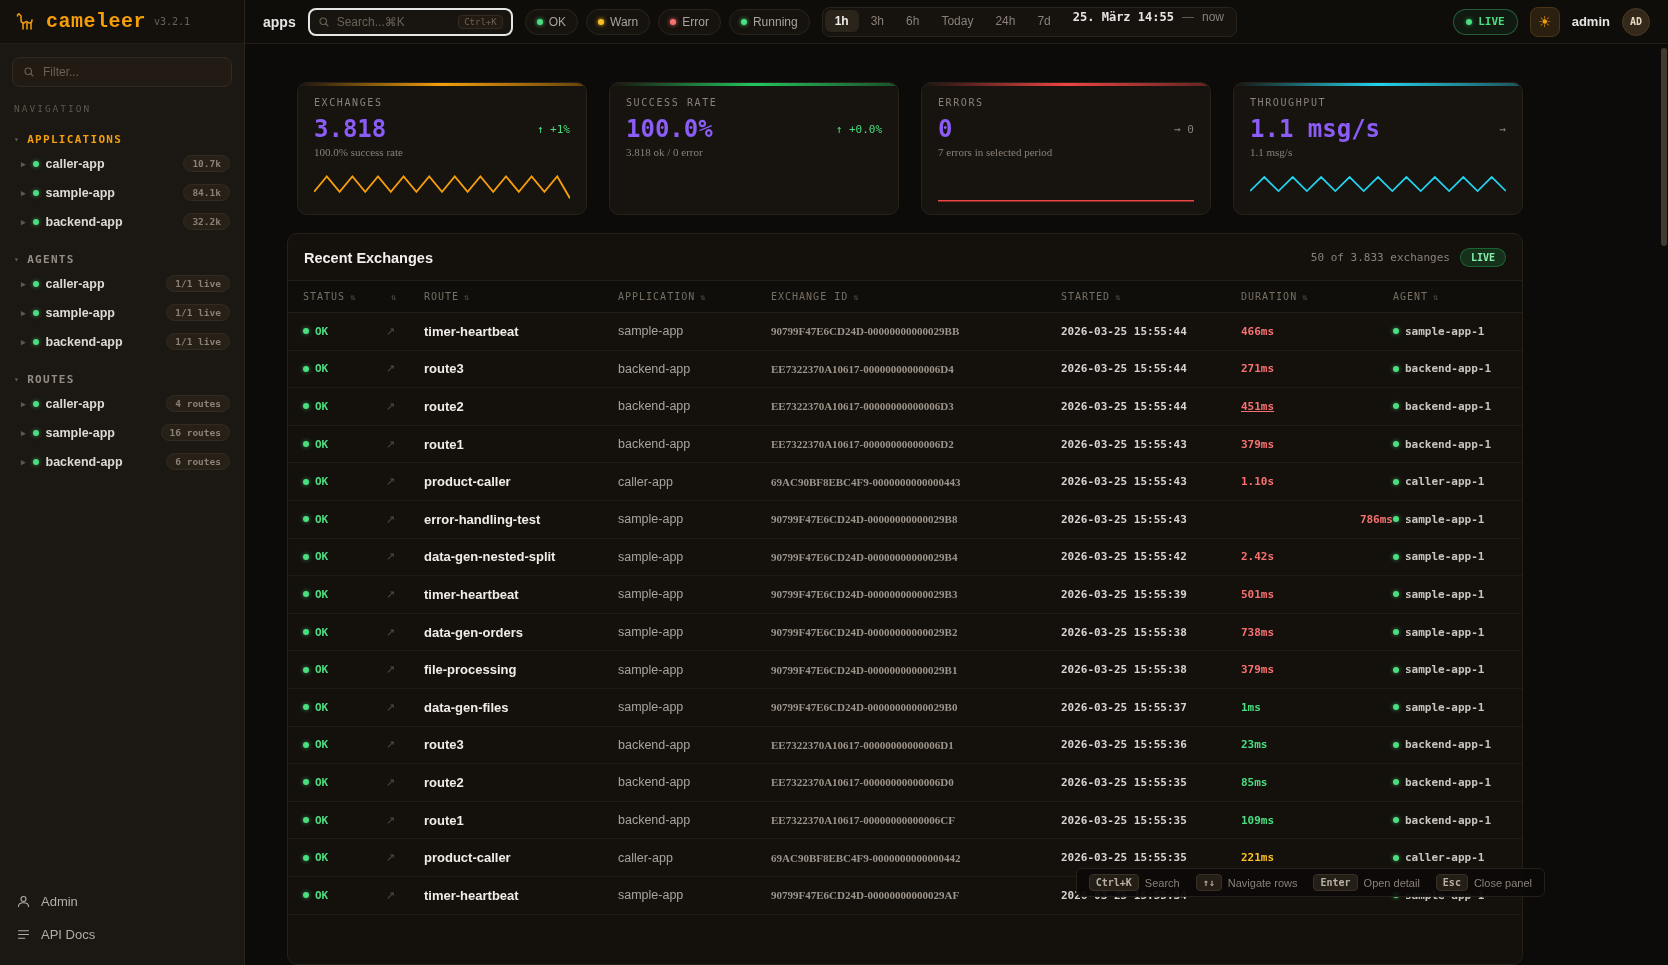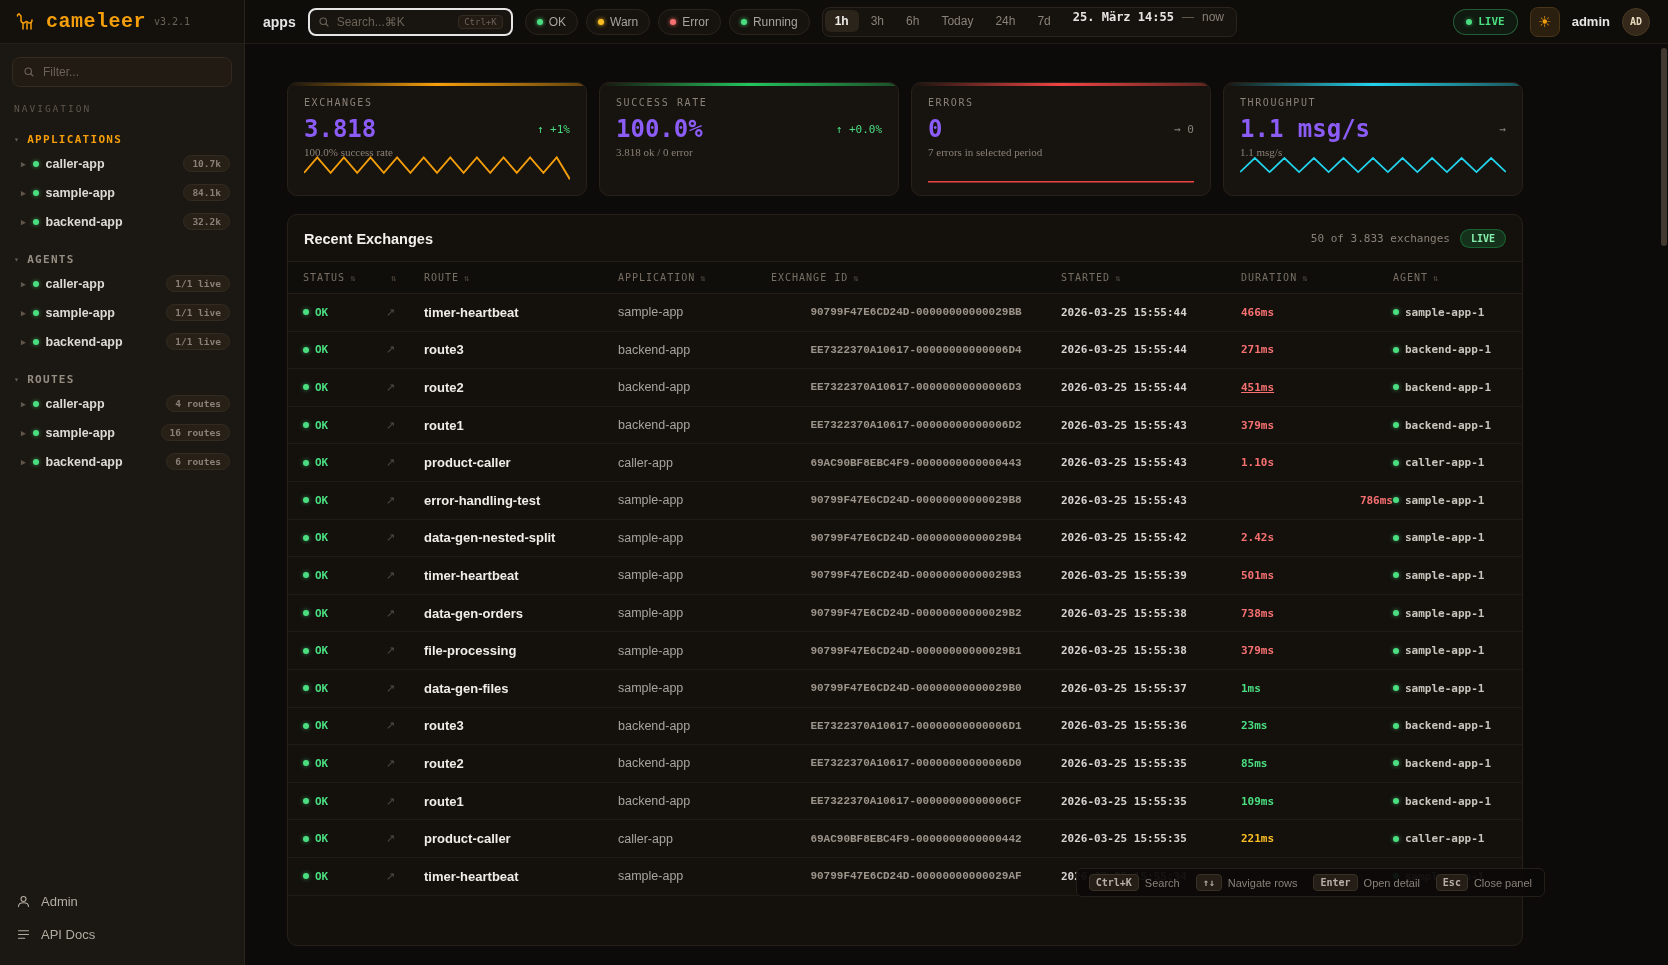--- a/index.html
+++ b/index.html
@@ -52,21 +52,21 @@
   .now { color:#8a8178; font-size:12px; padding:0 8px; cursor:pointer; }
   .top-right { margin-left:auto; display:flex; align-items:center; gap:12px; }
   .live-pill { border:1px solid rgba(74,222,128,.35); background:rgba(34,197,94,.08); color:#4ade80; border-radius:13px; height:26px; display:flex; align-items:center; gap:6px; padding:0 12px; font-family:"DejaVu Sans Mono", monospace; font-size:11px; font-weight:bold; cursor:pointer; }
   .sun-btn { width:30px; height:30px; border-radius:8px; background:#2b1f10; border:1px solid #4a3517; color:#f59e0b; display:flex; align-items:center; justify-content:center; font-size:15px; cursor:pointer; }
   .user { font-size:13px; font-weight:600; color:#e7e5e4; }
   .avatar { width:28px; height:28px; border-radius:50%; background:#33281a; border:1px solid #4a3a22; color:#e7d9bd; display:flex; align-items:center; justify-content:center; font-size:10px; font-weight:bold; font-family:"DejaVu Sans Mono", monospace; cursor:pointer; }
 
   
   .main { flex:1; position:relative; padding:38px 0 0 42px; overflow:hidden; }
   .stats-row { display:flex; gap:12px; width:1236px; }
-  .stat-card { flex:1; height:114px; background:#17130e; border:1px solid #282118; border-radius:10px; padding:14px 16px 12px; position:relative; overflow:hidden; cursor:pointer; }
+  .stat-card { flex:1; height:133px; background:#17130e; border:1px solid #282118; border-radius:10px; padding:14px 16px 12px; position:relative; overflow:hidden; cursor:pointer;margin-left:10px; }
   .stat-accent { position:absolute; top:0; left:0; right:0; height:3px; }
   .stat-label { font-family:"DejaVu Sans Mono", monospace; font-size:10px; letter-spacing:1.6px; color:#8a8178; }
   .stat-value-row { display:flex; align-items:center; justify-content:space-between; margin-top:7px; }
   .stat-value { font-family:"DejaVu Sans Mono", monospace; font-weight:bold; font-size:24px; color:#8b5cf6; white-space:nowrap; }
   .stat-delta { font-family:"DejaVu Sans Mono", monospace; font-size:11px; padding-left:6px; white-space:nowrap; }
   .stat-sub { font-size:11px; color:#8a8178; margin-top:3px;font-family:Liberation Serif, serif; }
   .spark { position:absolute; left:16px; right:16px; bottom:11px; height:37px; width:calc(100% - 32px); }
 
   .panel { width:1236px; height:732px; margin-top:18px; background:#14110d; border:1px solid #262019; border-radius:10px; overflow:hidden; }
   .panel-head { display:flex; align-items:center; gap:10px; padding:14px 16px 13px; }
@@ -75,21 +75,21 @@
   .live-chip { background:rgba(34,197,94,.18); color:#86efac; border:1px solid rgba(34,197,94,.35); font-family:"DejaVu Sans Mono", monospace; font-size:10px; font-weight:bold; padding:3px 10px; border-radius:10px; }
   .thead, .row { display:grid; grid-template-columns:83px 38px 194px 153px 290px 180px 152px 1fr; align-items:center; padding-left:15px; }
   .thead { height:33px; background:#100e0a; border-top:1px solid #221d16; border-bottom:1px solid #221d16; }
   .th { font-family:"DejaVu Sans Mono", monospace; font-size:10px; letter-spacing:1px; color:#776f64; display:flex; gap:5px; align-items:center; cursor:pointer; }
   .sort { color:#4f483f; font-size:9px; }
   .row { height:37.6px; border-bottom:1px solid #1e1a14; cursor:pointer; }
   .status-cell { display:flex; gap:6px; align-items:center; font-family:"DejaVu Sans Mono", monospace; font-size:11px; font-weight:bold; color:#4ade80; }
   .arrow-cell { color:#554d42; font-size:11px; }
   .route-cell { color:#f0ede9; font-weight:600; font-size:13px; }
   .app-cell { color:#a8a29e; font-size:12.5px; }
-  .id-cell { font-family:Liberation Mono, monospace; font-size:11px; color:#9c948a; font-weight:bold;text-align:center; }
+  .id-cell { font-family:Liberation Serif, serif; font-size:11px; color:#9c948a; font-weight:bold; }
   .started-cell { font-family:"DejaVu Sans Mono", monospace; font-size:11px; color:#d6d3d1; font-weight:bold; }
   .duration-cell { font-family:"DejaVu Sans Mono", monospace; font-size:11px; font-weight:bold; }
   .agent-cell { display:flex; gap:6px; align-items:center; font-family:"DejaVu Sans Mono", monospace; font-size:11px; color:#c9c4bc; font-weight:bold; }
 
   .hints { position:absolute; bottom:68px; right:123px; background:rgba(12,10,8,.95); border:1px solid #241f18; border-radius:6px; padding:5px 12px; display:flex; gap:16px; align-items:center; }
   .hint { display:flex; gap:6px; align-items:center; }
   .hint-key { font-family:"DejaVu Sans Mono", monospace; font-size:10px; font-weight:bold; background:#241e16; border:1px solid #383025; border-radius:4px; padding:2px 6px; color:#b8b0a6; white-space:nowrap; }
   .hint-label { font-size:11px; color:#8a8178; white-space:nowrap; }
 
   .scrollbar { position:absolute; top:0; right:0; width:9px; height:100%; }

